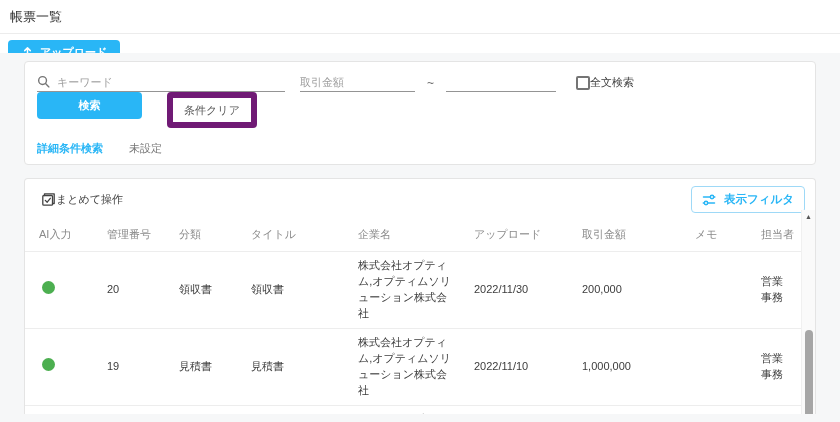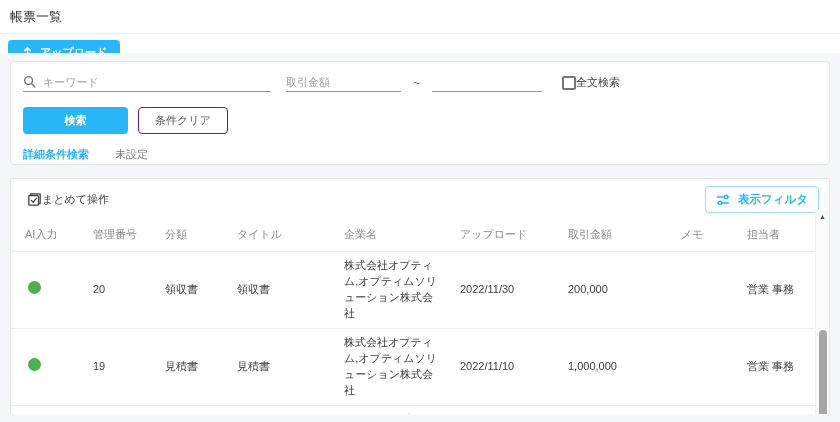--- a/index.html
+++ b/index.html
@@ -17,21 +17,21 @@
   .title-divider { height: 1px; background: #ececec; margin: 7px -10px 0; }
   .upload-btn {
     display: inline-flex; align-items: center; gap: 6px;
     margin: 6px 0 7px -2px;
     background: #29B6F6; color: #fff; border: none; border-radius: 4px;
     padding: 5px 13px; font-size: 11px; font-weight: bold; cursor: pointer;
   }
   
   .content {
     position: absolute; top: 53px; left: 0; right: 0; bottom: 0;
-    background: #f6f7f8; padding: 8px 10px 0;
+    background: #f6f7f8; padding: 8px 24px 0;
   }
   .card {
     background: #fff; border: 1px solid #e4e4e4; border-radius: 4px;
   }
   
   .search-card { padding: 13px 12px 12px; margin-bottom: 13px; height: 104px; }
   .search-row { display: flex; align-items: flex-end; }
   .field { display: flex; align-items: flex-end; border-bottom: 1px solid #949494; padding-bottom: 3px; }
   .field input {
     border: none; outline: none; background: transparent;
@@ -40,28 +40,28 @@
   .field input::placeholder { color: #9e9e9e; }
   .field-keyword { width: 248px; }
   .field-amount-from { width: 115px; margin-left: 15px; }
   .field-amount-to { width: 110px; }
   .range-sep { color: #6b6b6b; margin: 0 12px; font-size: 12px; padding-bottom: 2px; }
   .fulltext { display: flex; align-items: center; margin-left: 20px; padding-bottom: 2px; cursor: pointer; }
   .checkbox {
     width: 14px; height: 14px; border: 2px solid #757575; border-radius: 2px; background: #fff;
   }
   .fulltext-label { color: #3c3c3c; }
-  .buttons-row { margin-top: 15px; display: flex; gap: 10px; }
+  .buttons-row { display: flex; gap: 25px; }
   .search-btn {
     background: #29B6F6; color: #fff; border: none; border-radius: 4px;
     width: 105px; height: 27px; font-size: 11px; font-weight: bold; cursor: pointer;
   }
   .clear-btn {
-    background: #fff; color: #555; border: 1px solid #701a75; border-radius: 4px;
-    width: 90px; height: 27px; font-size: 11px; cursor: pointer;
+    background: #fff; color: #555; border: 6px solid #701a75; border-radius: 4px;
+    width: 90px; height: 36px; font-size: 11px; cursor: pointer;
   }
   .advanced-row { margin-top: 13px; display: flex; align-items: center; }
   .advanced-link { color: #29B6F6; font-weight: bold; cursor: pointer; }
   .advanced-status { color: #757575; margin-left: 26px; }
   
   .table-card { position: relative; height: calc(100% - 125px); border-bottom: none; border-radius: 4px 4px 0 0; overflow: hidden; }
   .table-toolbar { display: flex; align-items: center; justify-content: space-between; padding: 7px 10px 6px 16px; }
   .bulk-btn { display: inline-flex; align-items: center; background: none; border: none; color: #424242; font-size: 11px; font-family: inherit; cursor: pointer; }
   .filter-btn {
     display: inline-flex; align-items: center; gap: 8px;

